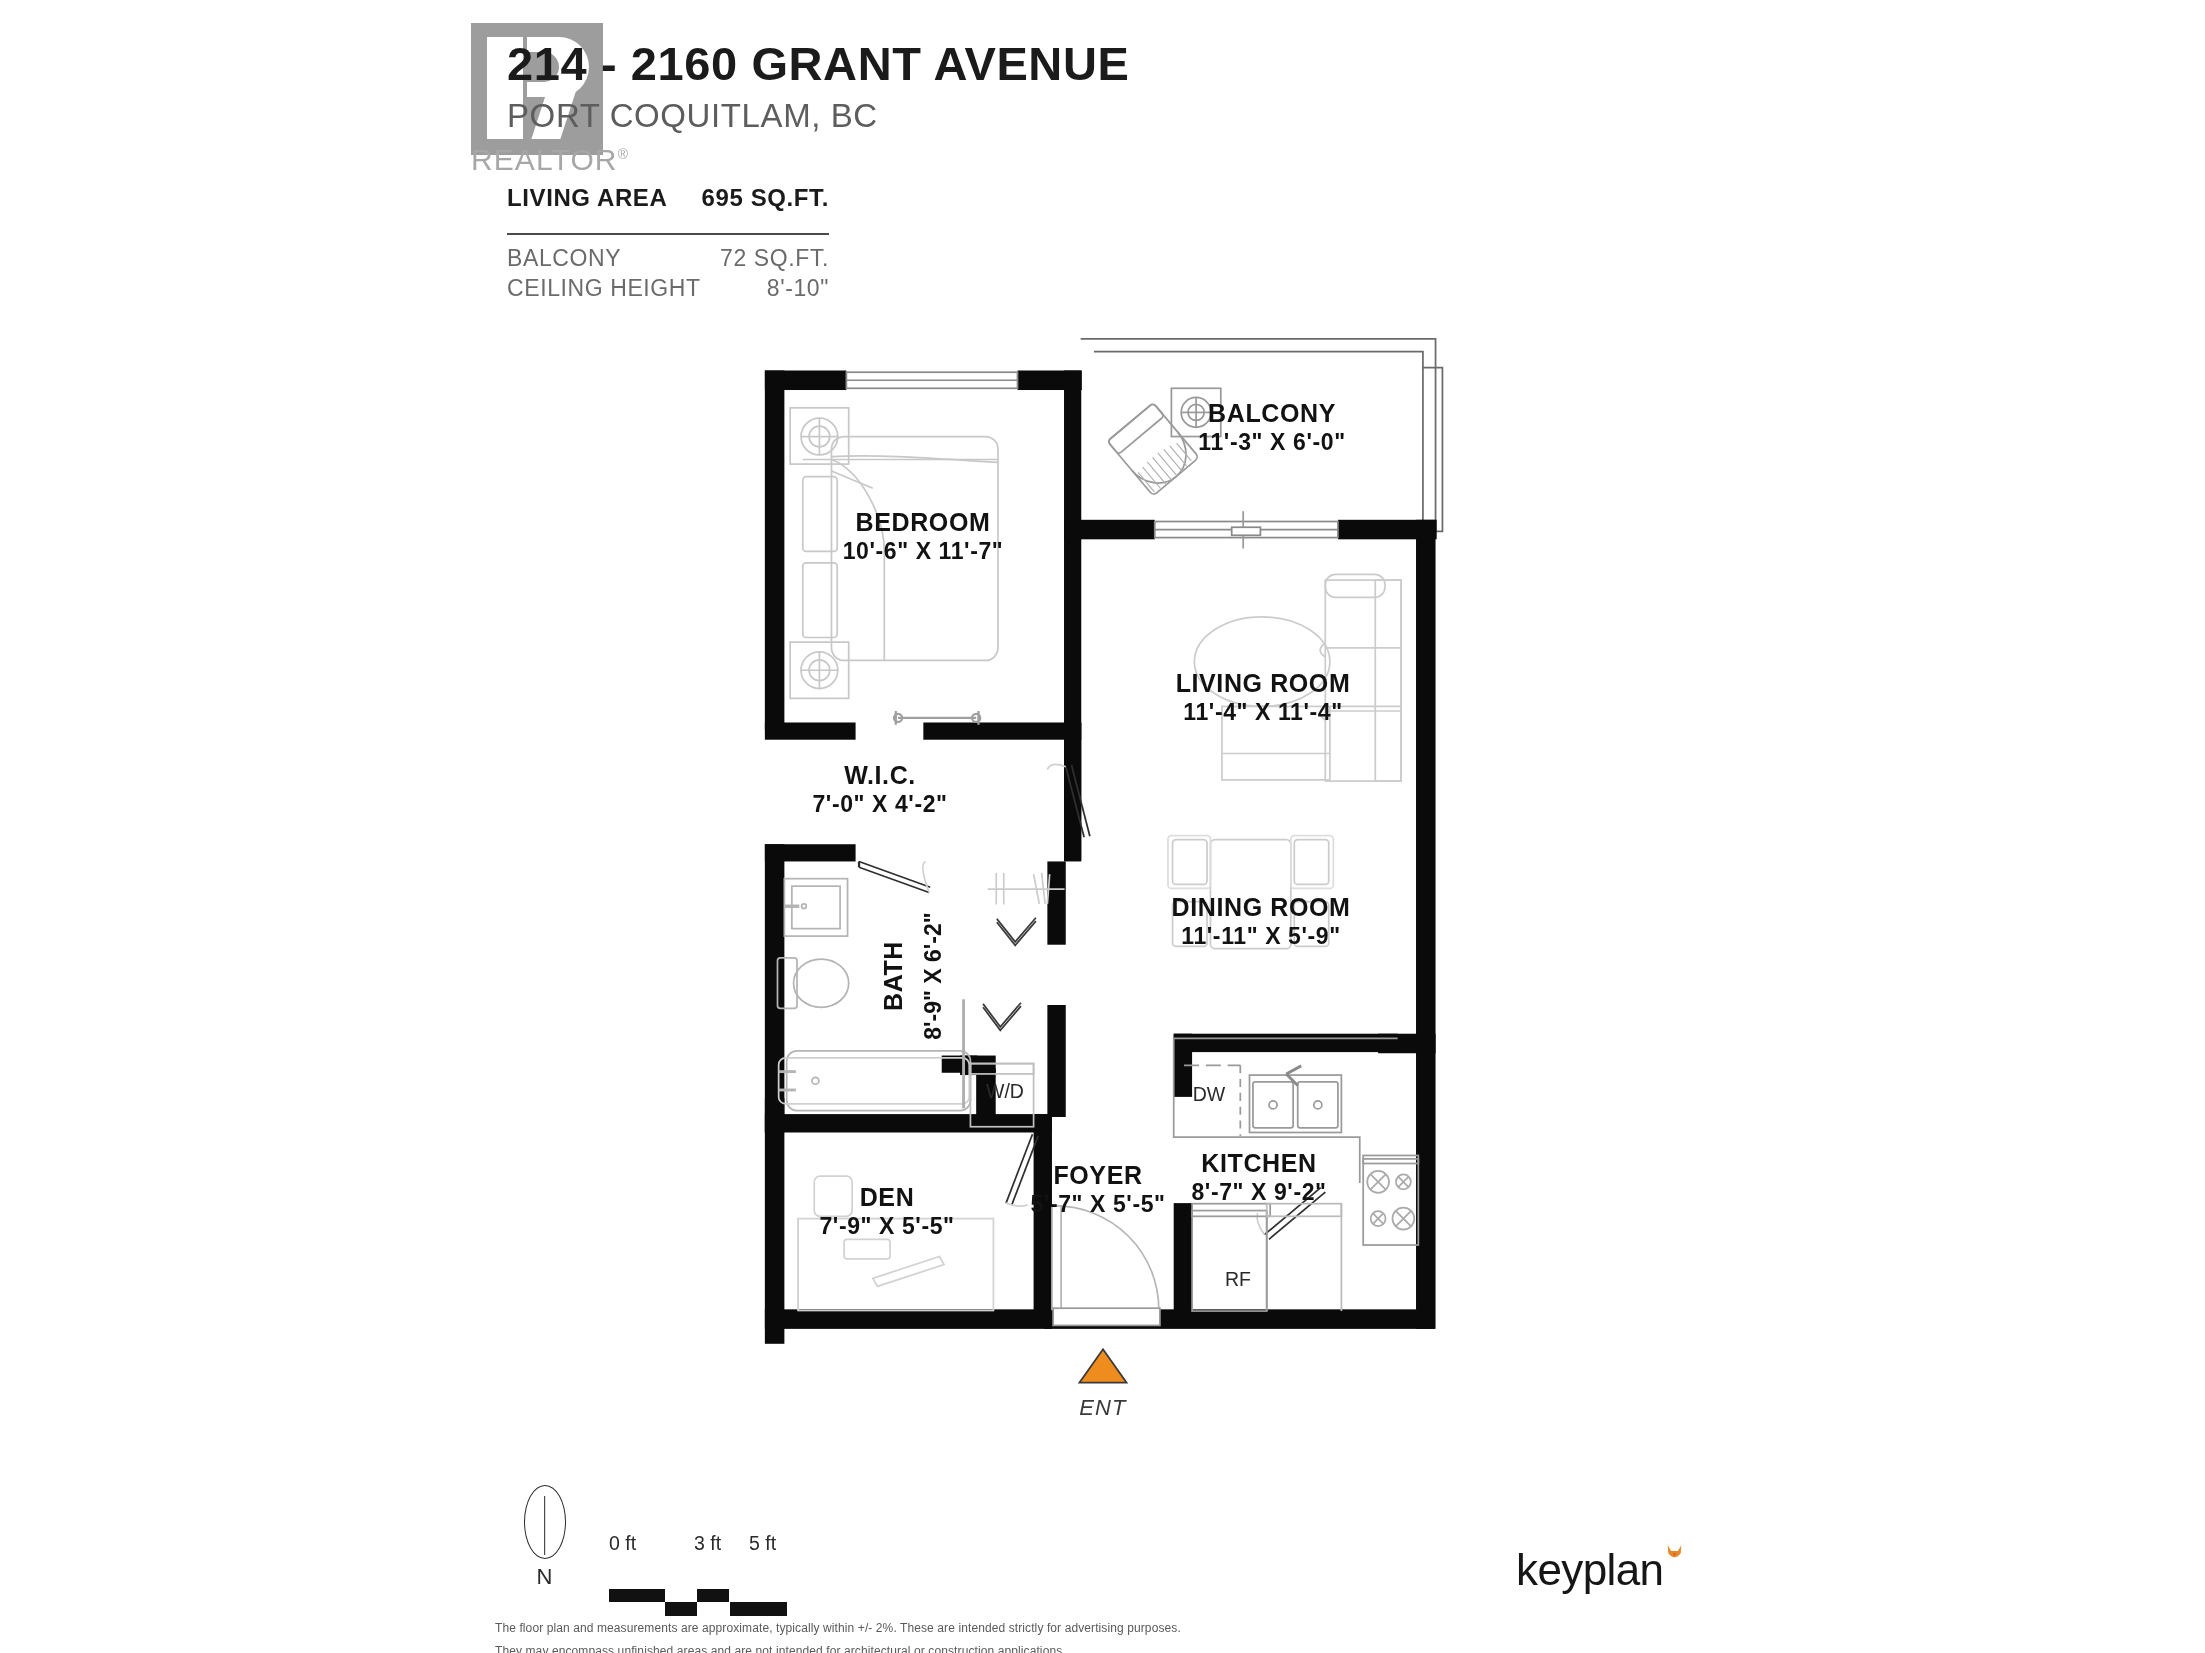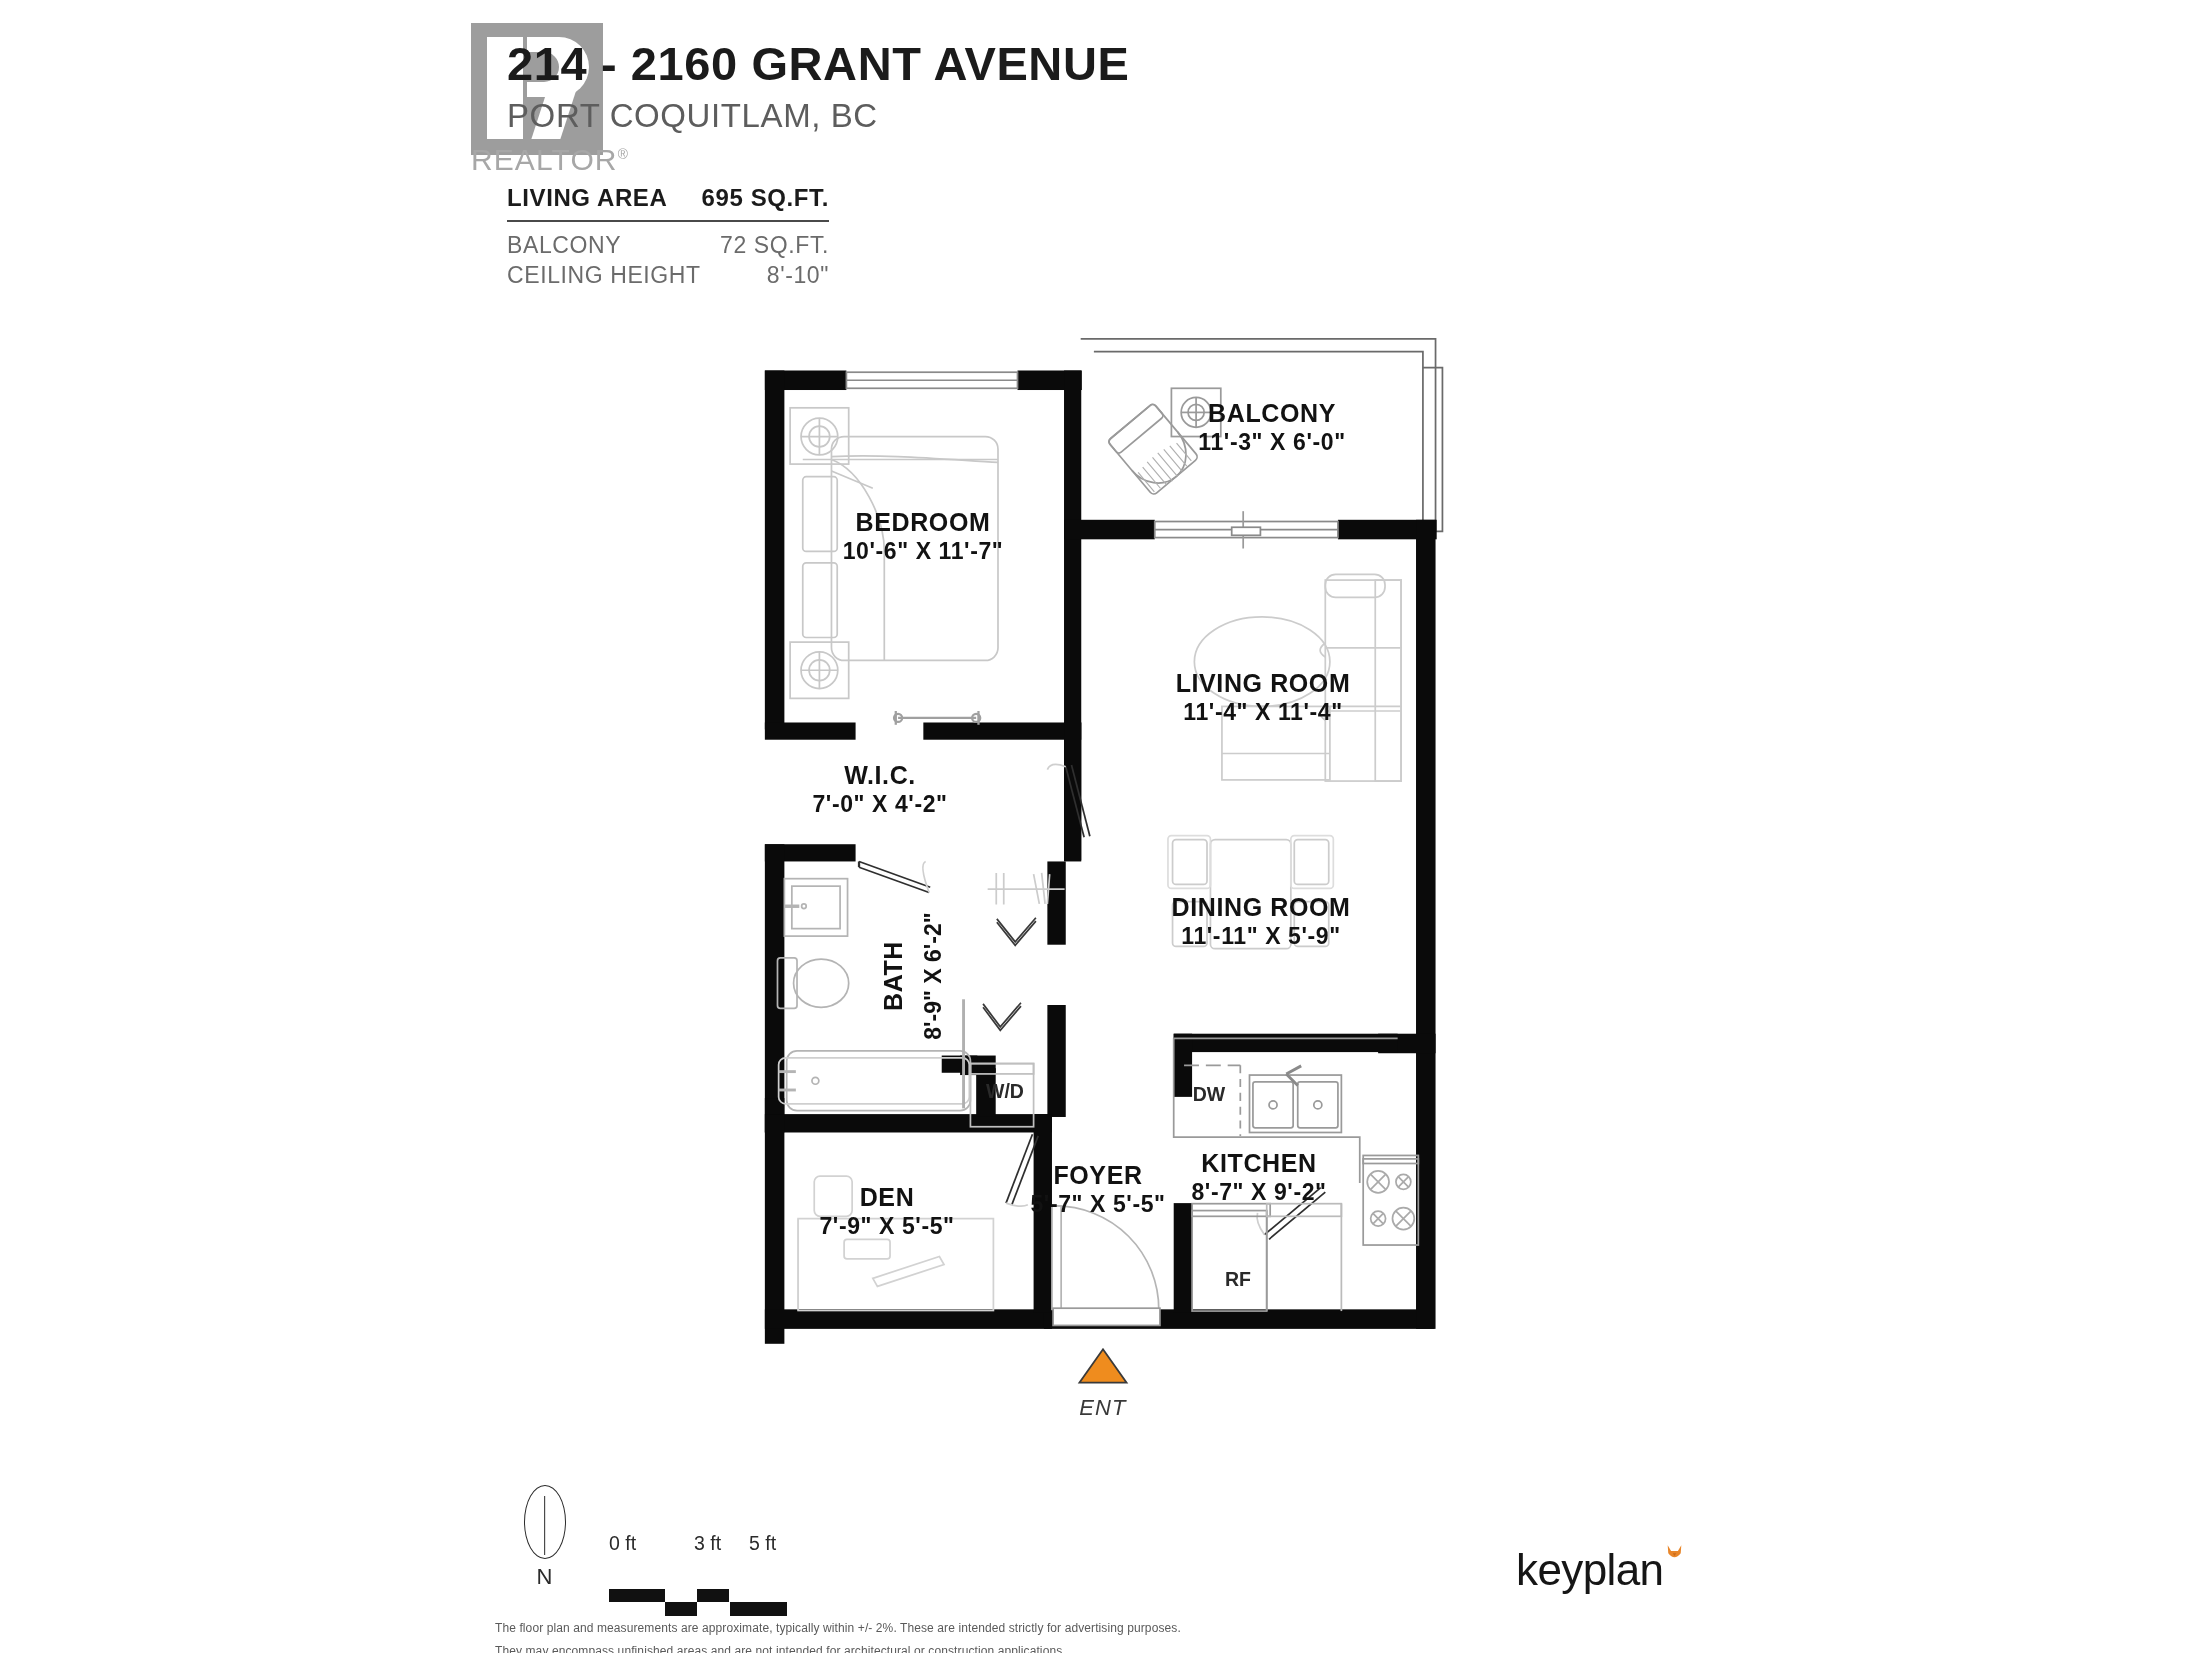--- a/index.html
+++ b/index.html
@@ -65,21 +65,21 @@
     letter-spacing: 0.6px; white-space: nowrap;
   }
 
   #specs { position: absolute; left: 36px; top: 172px; width: 322px; }
   .spec-row {
     position: relative; display: flex; justify-content: space-between;
     white-space: nowrap;
   }
   #spec-primary {
     font-size: 24px; font-weight: 700; color: #1b1b1b;
-    letter-spacing: 0.6px; padding-bottom: 8px;
+    letter-spacing: 0.6px; padding-bottom: 21px;
   }
   #spec-divider { height: 2.9px; background: #4a4a4a; width: 322px; margin-bottom: 9.2px; }
   .spec-secondary {
     font-size: 23px; font-weight: 400; color: #6b6b6b;
     letter-spacing: 0.6px; margin-bottom: 3.4px;
   }
 
   
   #plan { position: absolute; left: 0; top: 0; width: 2205px; height: 1654px; }
   #plan svg { position: absolute; left: 0; top: 0; }
@@ -88,21 +88,21 @@
     position: absolute; text-align: center;
     color: #121212; white-space: nowrap;
     font-weight: 700; letter-spacing: 0.6px;
     transform: translateX(-50%);
   }
   .rm-name { font-size: 25px; line-height: 1.15; }
   .rm-dim { font-size: 23px; font-weight: 700; line-height: 1.3; }
 
   .appl-label {
     position: absolute; font-size: 19.5px; color: #2a2a2a;
-    font-weight: 700; white-space: nowrap; transform: translateX(-50%);
+    font-weight: 400; white-space: nowrap; transform: translateX(-50%);
   }
 
   
   #bath-label {
     position: absolute; left: 893px; top: 976px;
     transform: translate(-50%,-50%) rotate(-90deg);
     white-space: nowrap; font-weight: 700; font-size: 25px; color: #121212;
     letter-spacing: 0.6px;
   }
   #bath-dim {

